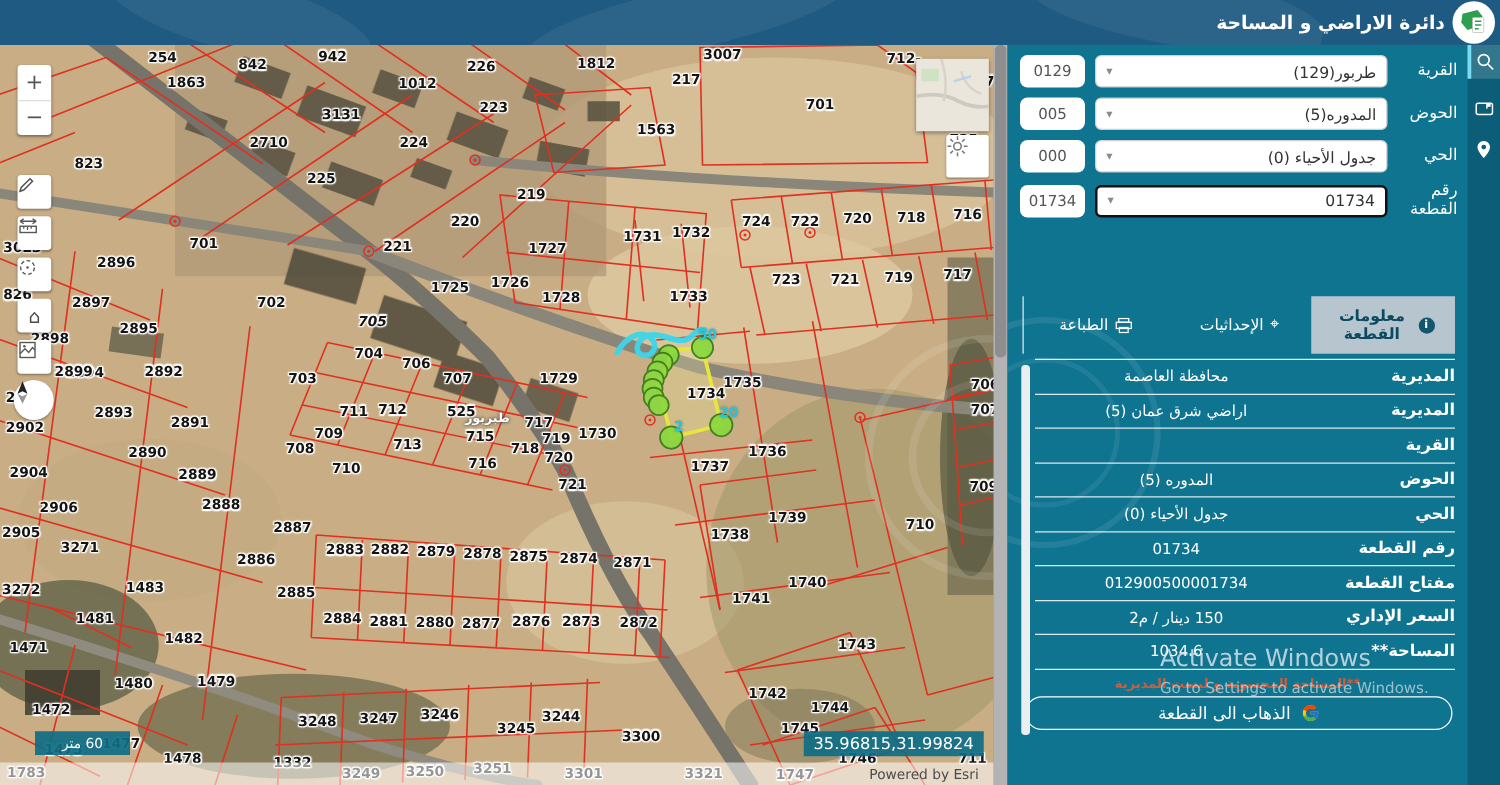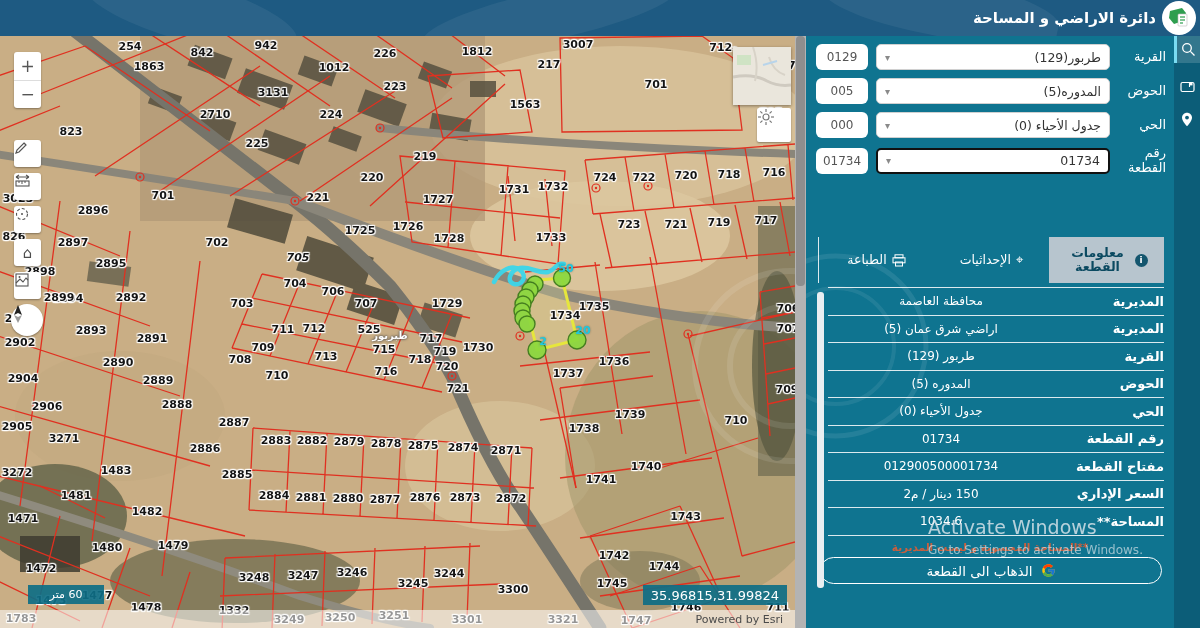--- a/index.html
+++ b/index.html
@@ -335,21 +335,21 @@
         <div class="map-label" style="left: 614px; top: 495px; margin-top: 24px;">1742</div>
         <div class="map-label" style="left: 23px; top: 482px;">1471</div>
         <div class="map-label" style="left: 107px; top: 511px;">1480</div>
         <div class="map-label" style="left: 173px; top: 509px;">1479</div>
         <div class="map-label" style="left: 254px; top: 541px;">3248</div>
         <div class="map-label" style="left: 303px; top: 539px;">3247</div>
         <div class="map-label" style="left: 352px; top: 536px;">3246</div>
         <div class="map-label" style="left: 413px; top: 547px;">3245</div>
         <div class="map-label" style="left: 449px; top: 537px;">3244</div>
         <div class="map-label" style="left: 513px; top: 553px;">3300</div>
-        <div class="map-label" style="left: 612px; top: 547px; text-align: right;">1745</div>
+        <div class="map-label" style="left: 640px; top: 547px; text-align: right;">1745</div>
         <div class="map-label" style="left: 664px; top: 530px;">1744</div>
         <div class="map-label" style="left: 41px; top: 532px;">1472</div>
         <div class="map-label" style="left: 686px; top: 571px;">1746</div>
         <div class="map-label" style="left: 778px; top: 571px;">711</div>
         <div class="map-label" style="left: 636px; top: 584px;">1747</div>
         <div class="map-label" style="left: 21px; top: 582px;">1783</div>
         <div class="map-label" style="left: 146px; top: 571px;">1478</div>
         <div class="map-label" style="left: 234px; top: 574px;">1332</div>
         <div class="map-label" style="left: 289px; top: 583px;">3249</div>
         <div class="map-label" style="left: 340px; top: 581px;">3250</div>
@@ -506,21 +506,20 @@
         <div class="info-row">
           <span class="info-label">المديرية</span>
           <span class="info-value">محافظة العاصمة</span>
         </div>
         <div class="info-row">
           <span class="info-label">المديرية</span>
           <span class="info-value">اراضي شرق عمان (5)</span>
         </div>
         <div class="info-row">
           <span class="info-label">القرية</span>
-          <span class="info-value">طربور (129)</span>
         </div>
         <div class="info-row">
           <span class="info-label">الحوض</span>
           <span class="info-value">المدوره (5)</span>
         </div>
         <div class="info-row">
           <span class="info-label">الحي</span>
           <span class="info-value">جدول الأحياء (0)</span>
         </div>
         <div class="info-row">

